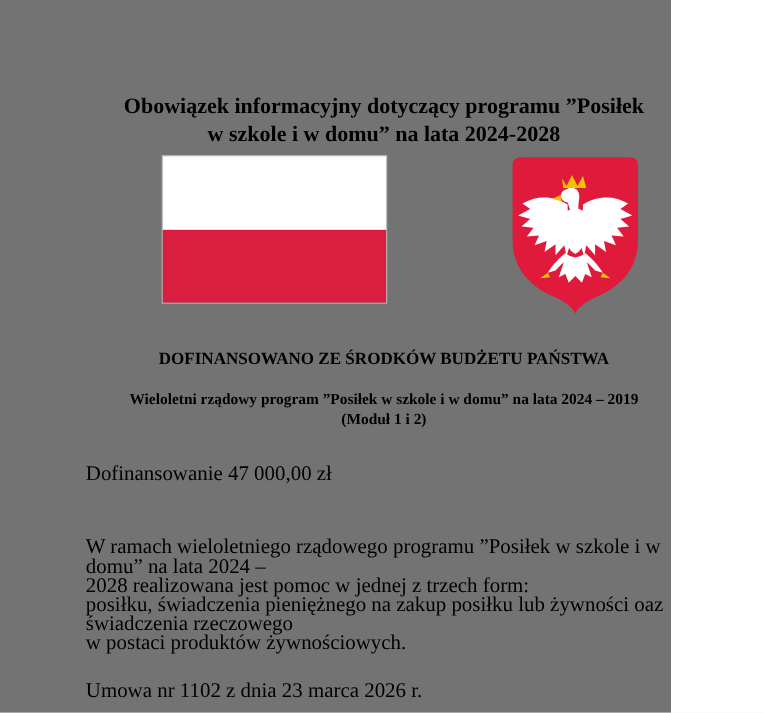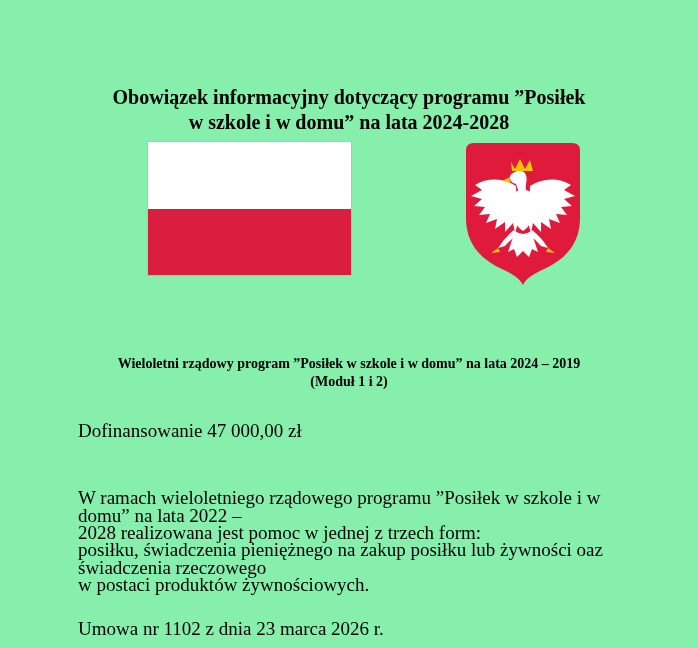--- a/index.html
+++ b/index.html
@@ -1,20 +1,20 @@
 <!DOCTYPE html>
 <html><head>
 <meta charset="utf-8">
 <style>
   html, body { margin: 0; padding: 0; background: #ffffff; }
   .page {
     position: relative;
-    width: 698px;
+    width: 610px;
     height: 648px;
-    background: #86efac;
+    background: #737373;
     font-family: "Liberation Serif", "DejaVu Serif", serif;
     color: #000000;
     overflow: hidden;
   }
   .doc-title {
     position: absolute;
     top: 72px;
     left: 0;
     width: 698px;
     text-align: center;
@@ -118,28 +118,29 @@
 
       <path d="M57 32 Q51 34 52 39 Q53 43 58 44 L60 50 Q62 56 60 60 L70 60
                Q67 52 68 44 Q70 36 66 32 Q61 29 57 32 Z" fill="#ffffff"></path>
 
       <path d="M52 37 L44 41 L53 43 Q51 40 52 37 Z" fill="#f3c300"></path>
 
       <path d="M53 22 L57 29 L62 19 L67 29 L72 20 L75 31 L54 31 Z" fill="#f3c300"></path>
     </svg>
   </div>
 
+  <div class="heading-funding">DOFINANSOWANO ZE ŚRODKÓW BUDŻETU PAŃSTWA</div>
 
   <div class="subheading-program">Wieloletni rządowy program ”Posiłek w szkole i w domu” na lata 2024 – 2019
 (Moduł 1 i 2)</div>
 
   <p class="body-para p-funding-amount">Dofinansowanie 47 000,00 zł</p>
 
 
-  <p class="body-para p-program-info">W ramach wieloletniego rządowego programu ”Posiłek w szkole i w domu” na lata 2022 –
+  <p class="body-para p-program-info">W ramach wieloletniego rządowego programu ”Posiłek w szkole i w domu” na lata 2024 –
 2028 realizowana jest pomoc w jednej z trzech form:</p>
 
   <p class="body-para p-forms-info">posiłku, świadczenia pieniężnego na zakup posiłku lub żywności oaz świadczenia rzeczowego
 w postaci produktów żywnościowych.</p>
 
   <p class="body-para p-agreement">Umowa nr 1102 z dnia 23 marca 2026 r.</p>
 
 </div>
 
 </body></html>

